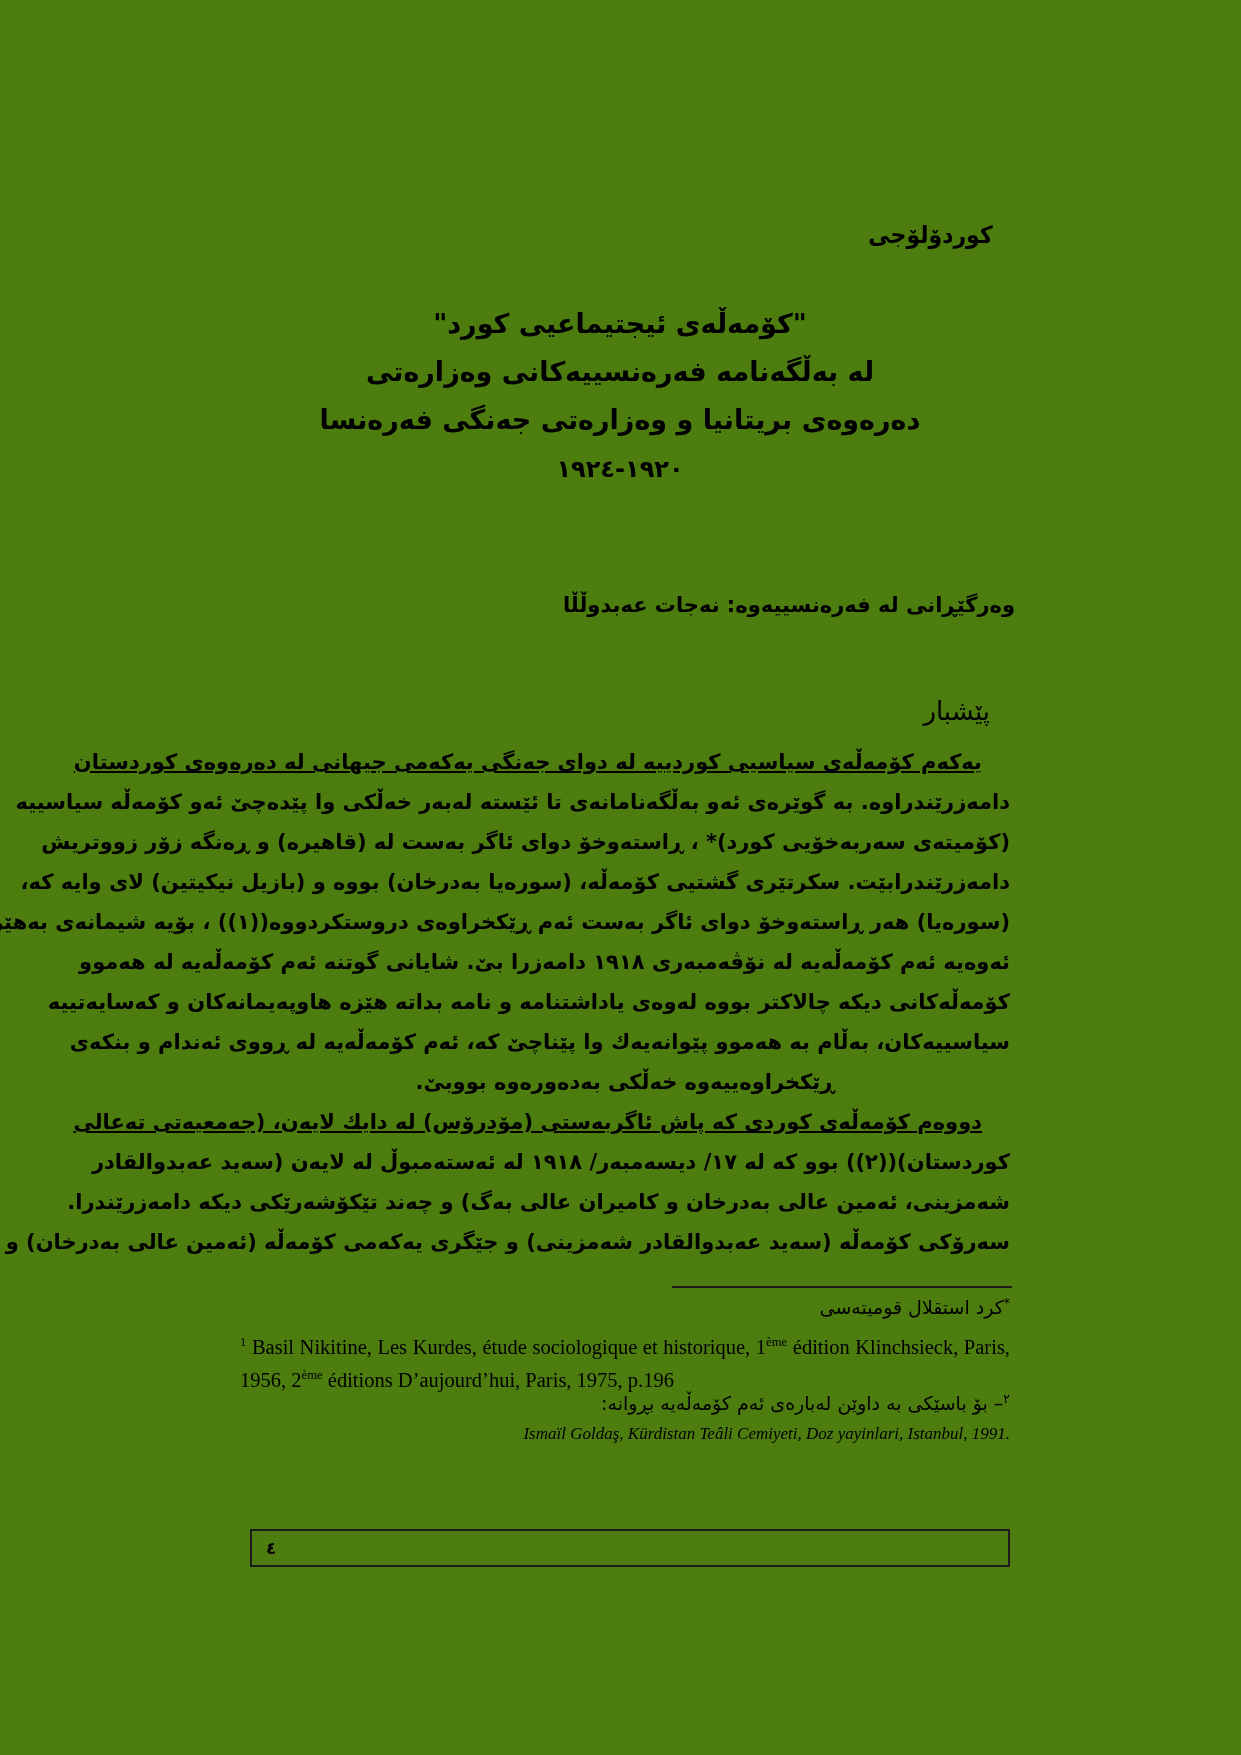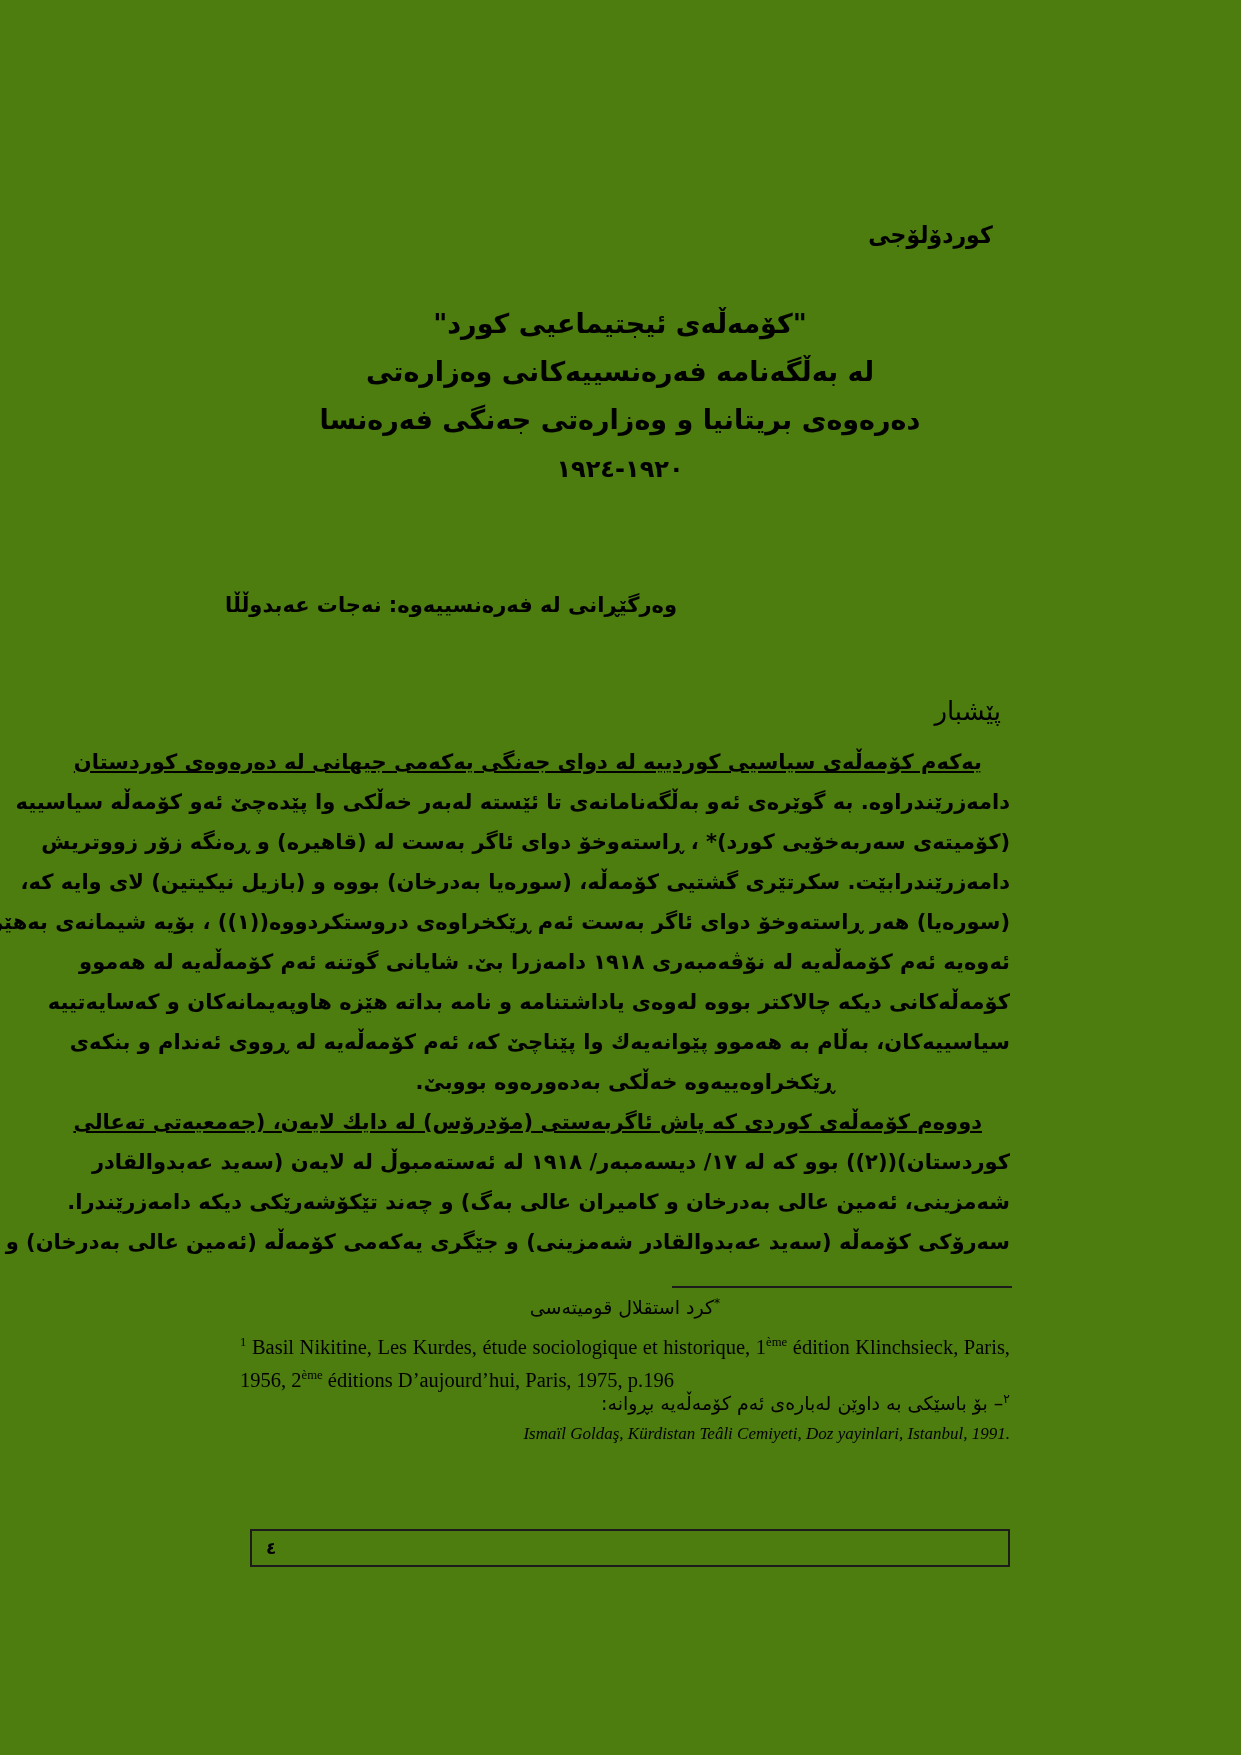--- a/index.html
+++ b/index.html
@@ -29,27 +29,27 @@
     direction: rtl;
     text-align: center;
     font-weight: bold;
   }
   .title-line { font-size: 27px; line-height: 48px; }
   .title-years { font-size: 24px; line-height: 46px; margin-top: 2px; letter-spacing: 1px; }
   .translator {
     position: absolute;
     top: 593px; left: 225px; width: 790px;
     direction: rtl;
-    text-align: left;
+    text-align: right;
     font-weight: bold;
     font-size: 21px;
   }
   .heading {
     position: absolute;
-    top: 696px; left: 236px; width: 790px;
+    top: 696px; left: 225px; width: 790px;
     direction: rtl;
     text-align: right;
     padding-right: 0;
     box-sizing: border-box;
     font-size: 26px;
   }
   .heading span { margin-right: 25px; }
   .body-block {
     position: absolute;
     top: 742px; left: 240px; width: 770px;
@@ -68,21 +68,21 @@
   .bl.center-last { text-align-last: center; }
   .fn-rule {
     position: absolute;
     top: 1286px; left: 672px; width: 340px;
     border-top: 2px solid #1c1c1c;
   }
   .fn-star {
     position: absolute;
     top: 1296px; left: 240px; width: 770px;
     direction: rtl;
-    text-align: center;
+    text-align: right;
     font-size: 19px;
   }
   .fn-star sup, .fn2-line sup { vertical-align: super; font-size: 0.65em; }
   .fn1 {
     position: absolute;
     top: 1328px; left: 240px; width: 770px;
     direction: ltr;
     text-align: justify;
     font-family: "Liberation Serif", serif;
     font-size: 20.5px;

